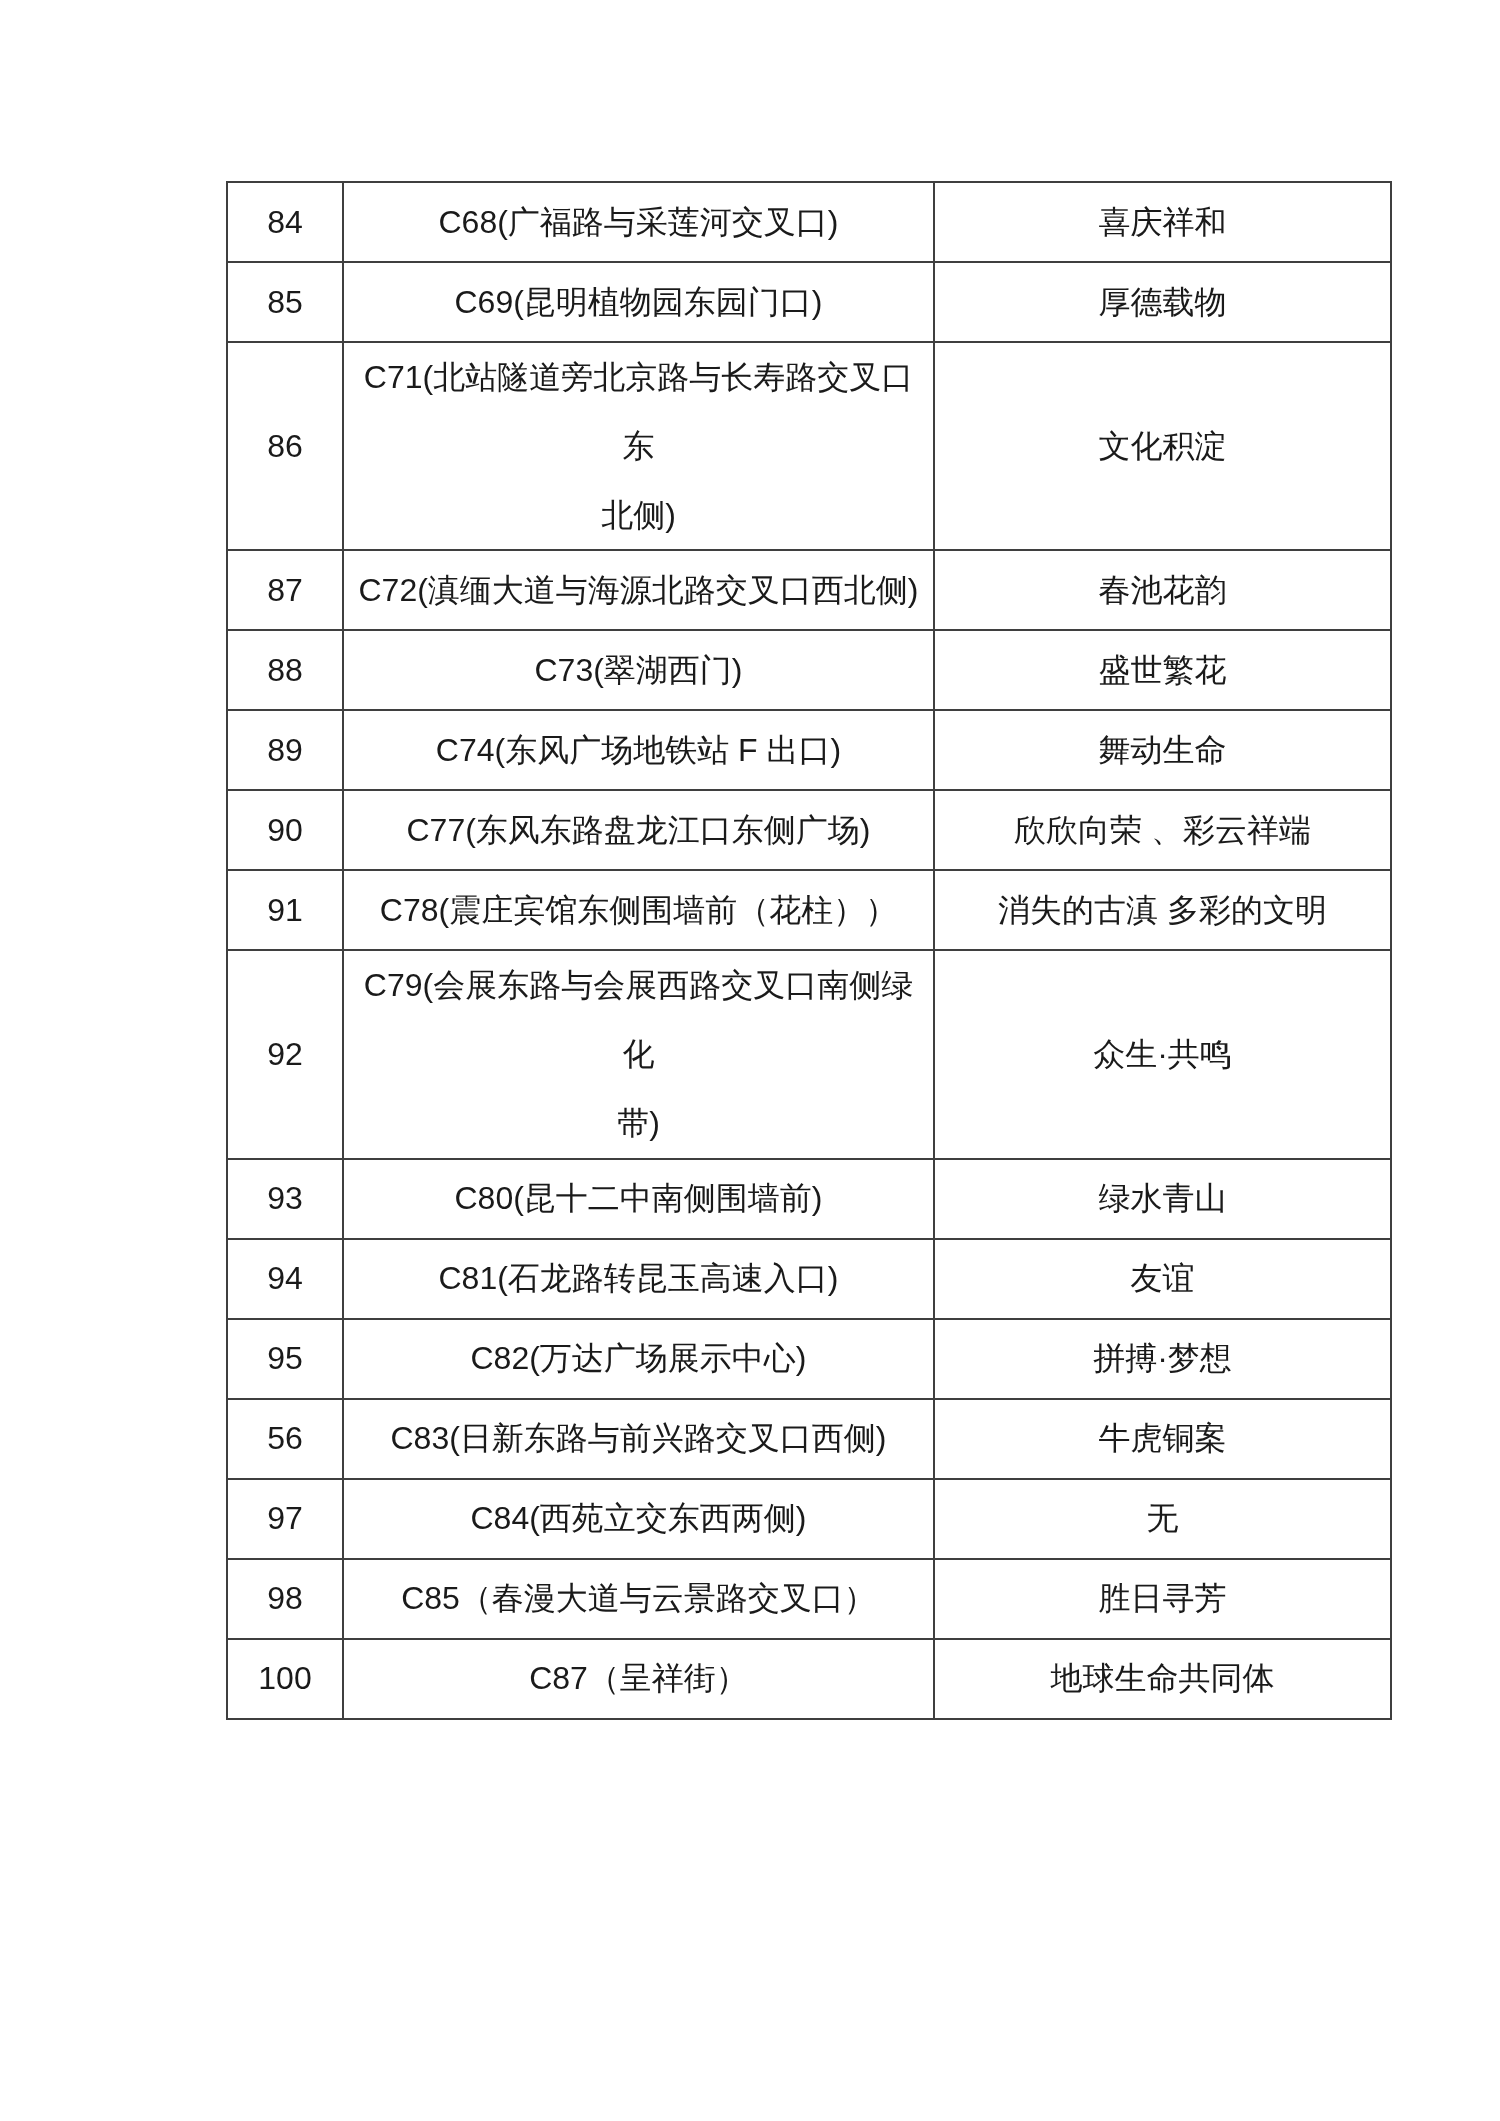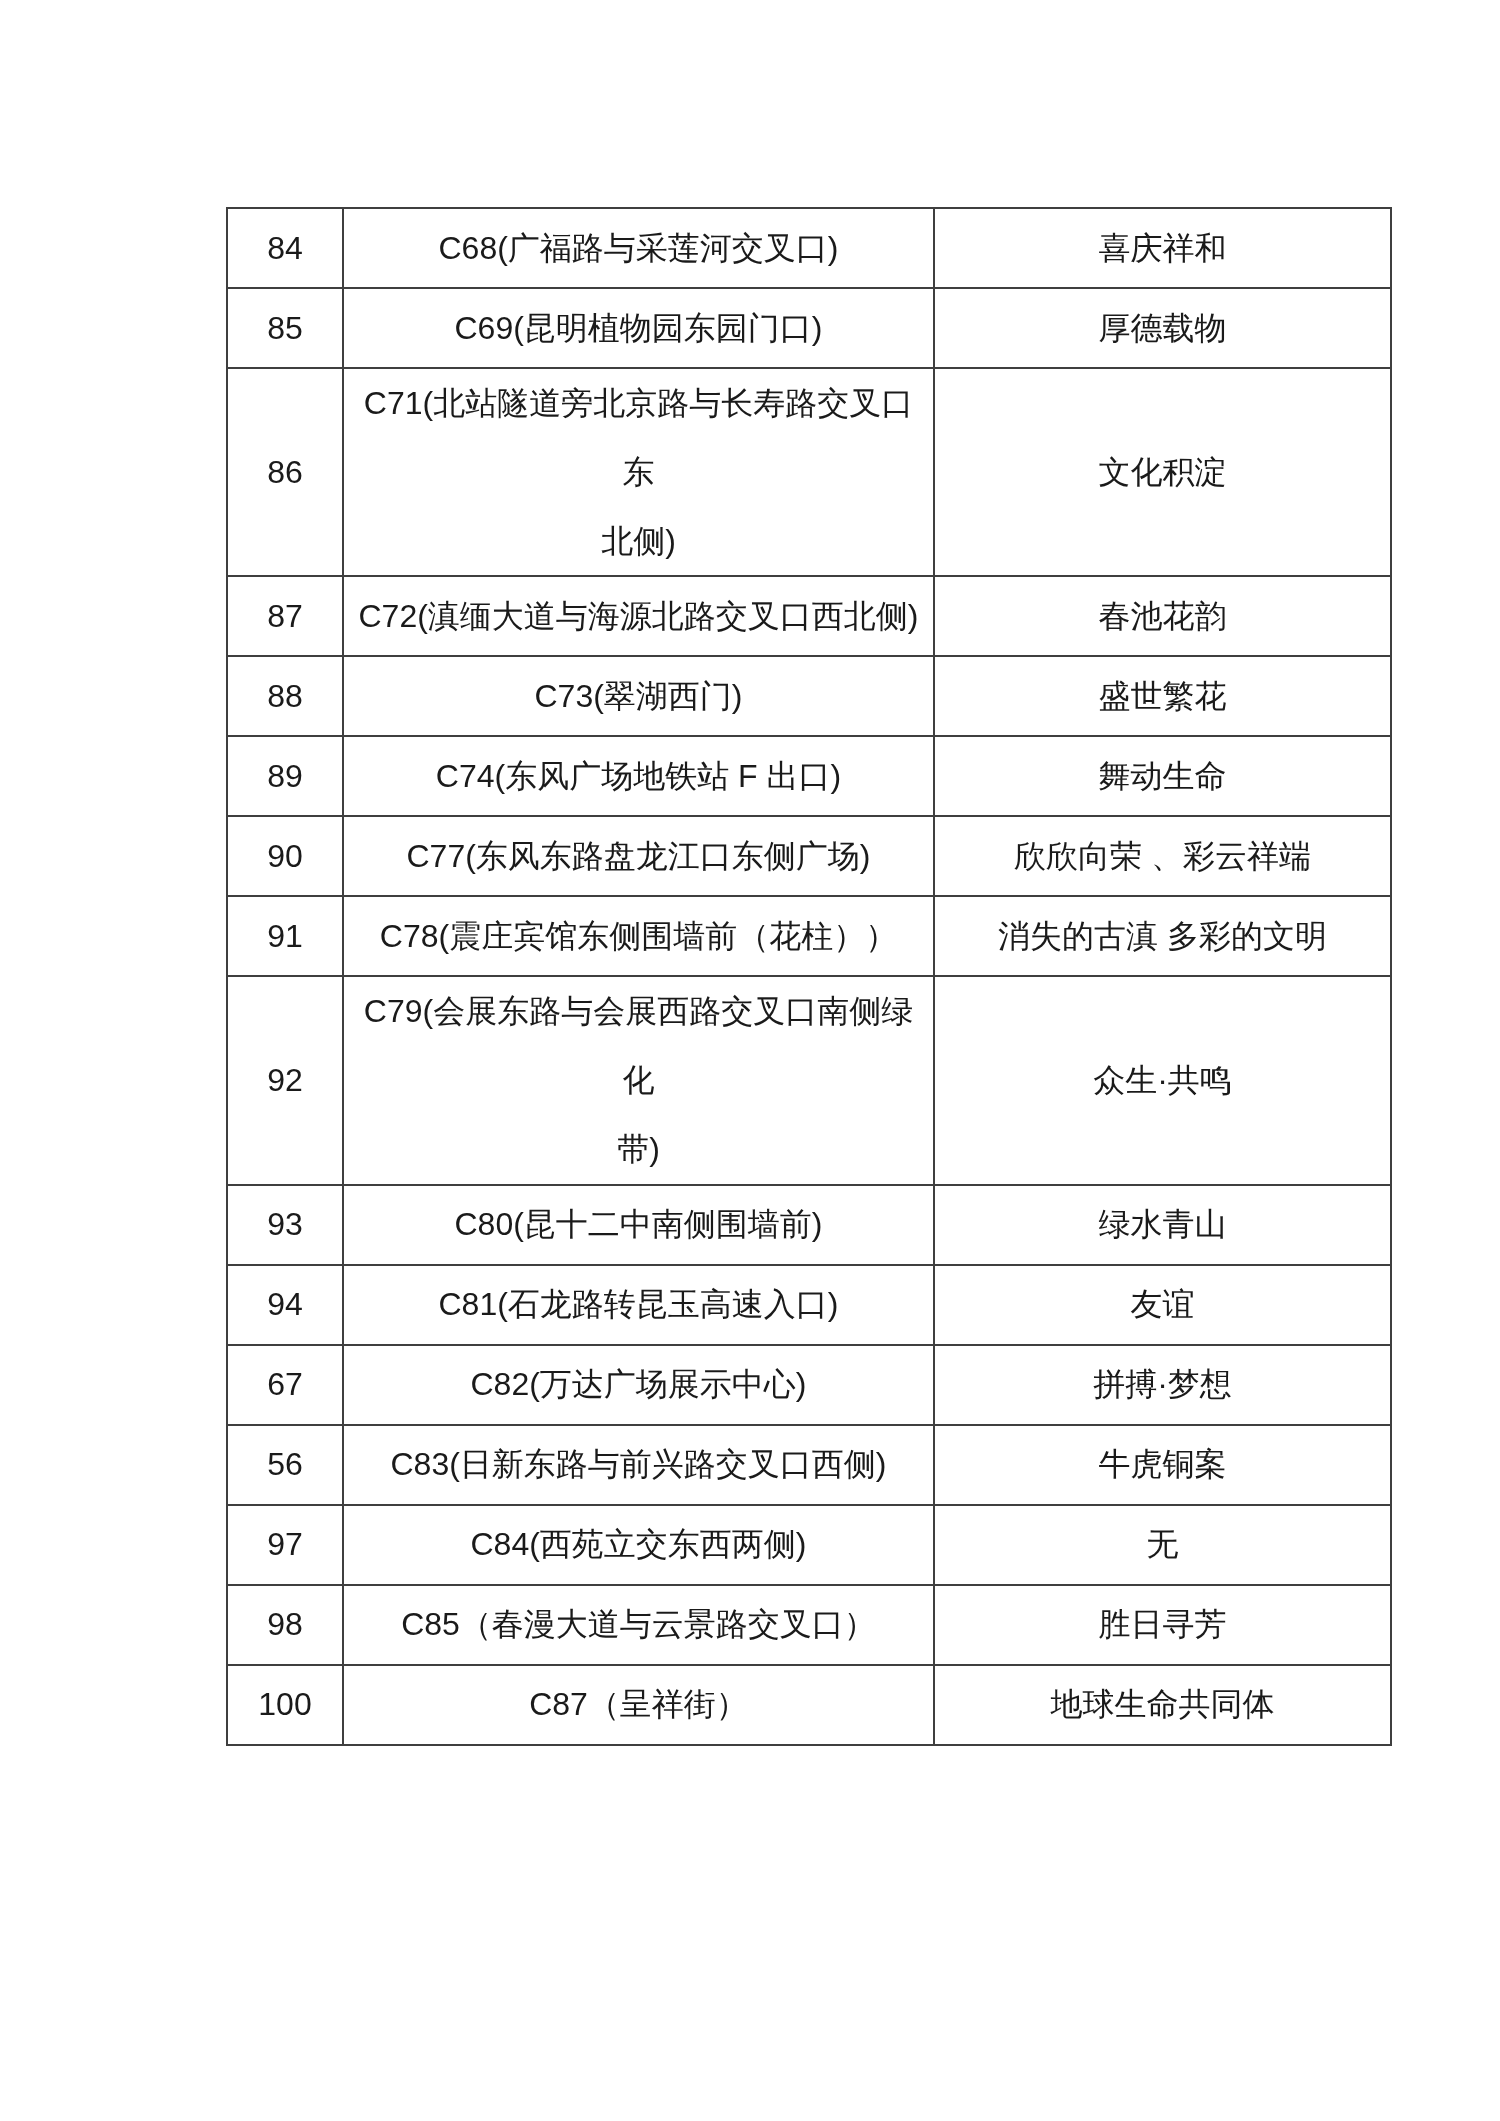--- a/index.html
+++ b/index.html
@@ -16,21 +16,20 @@
     font-family: "Liberation Sans", "DejaVu Sans", sans-serif;
   }
   table.doc-table {
     position: absolute;
     left: 226px;
     top: 181px;
     width: 1164px;
     border-collapse: collapse;
     table-layout: fixed;
     border: 2px solid #3f3f3f;
-    margin-top: 26px;
   }
   table.doc-table td {
     border: 2px solid #3f3f3f;
     text-align: center;
     vertical-align: middle;
     font-size: 32px;
     line-height: 2.15;
     color: #1a1a1a;
     padding: 0 4px;
     overflow: hidden;
@@ -101,21 +100,21 @@
         <td>93</td>
         <td class="loc-cell">C80(昆十二中南侧围墙前)</td>
         <td>绿水青山</td>
       </tr>
       <tr class="row-single">
         <td>94</td>
         <td class="loc-cell">C81(石龙路转昆玉高速入口)</td>
         <td>友谊</td>
       </tr>
       <tr class="row-single">
-        <td>67</td>
+        <td>95</td>
         <td class="loc-cell">C82(万达广场展示中心)</td>
         <td>拼搏·梦想</td>
       </tr>
       <tr class="row-single">
         <td>56</td>
         <td class="loc-cell">C83(日新东路与前兴路交叉口西侧)</td>
         <td>牛虎铜案</td>
       </tr>
       <tr class="row-single">
         <td>97</td>

